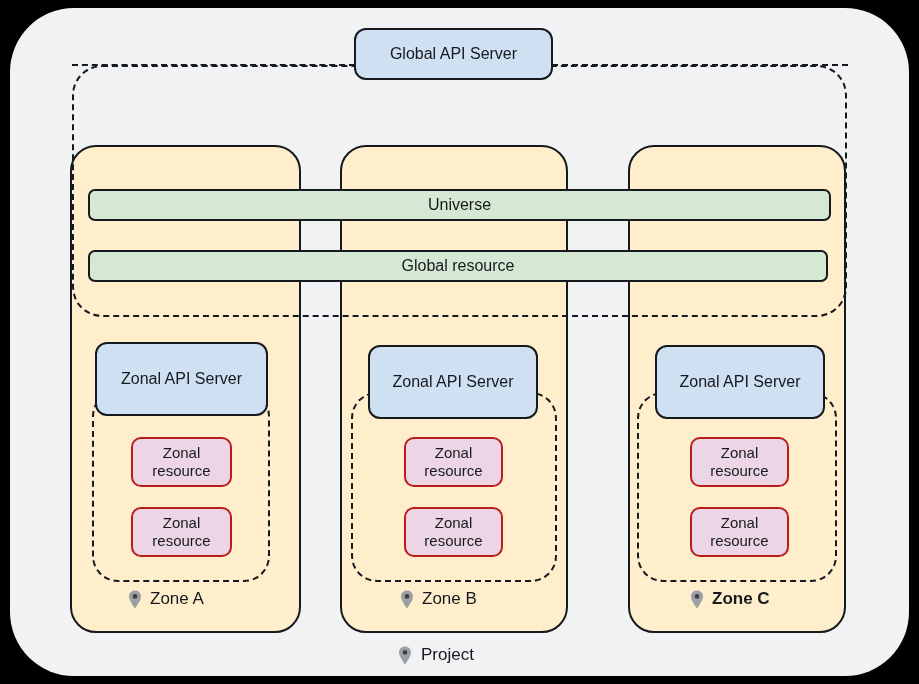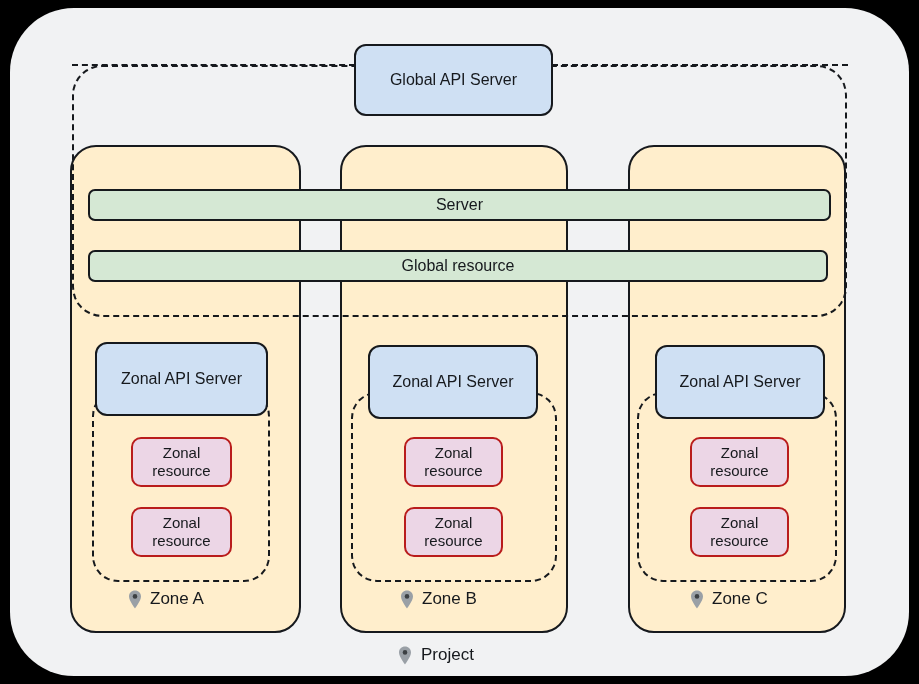--- a/index.html
+++ b/index.html
@@ -81,21 +81,21 @@
     box-sizing: border-box;
     display: flex;
     align-items: center;
     justify-content: center;
     font-size: 16px;
     color: #16191d;
     z-index: 6;
     text-align: center;
   }
   .global-api {
-    left: 354px; top: 44px; width: 199px; height: 72px;
+    left: 354px; top: 28px; width: 199px; height: 52px;
     z-index: 8;
   }
   .zonal-api-a { left: 95px;  top: 342px; width: 173px; height: 74px; }
   .zonal-api-b { left: 368px; top: 345px; width: 170px; height: 74px; }
   .zonal-api-c { left: 655px; top: 345px; width: 170px; height: 74px; }
 
   
   .green-bar {
     position: absolute;
     background: #d5e8d4;
@@ -141,21 +141,21 @@
     position: absolute;
     display: flex;
     align-items: center;
     gap: 8px;
     font-size: 17px;
     color: #16191d;
     z-index: 7;
   }
   .zl-a { left: 128px; top: 589px; text-align: right; }
   .zl-b { left: 400px; top: 589px; }
-  .zl-c { left: 690px; top: 589px; }
+  .zl-c { left: 690px; top: 589px; font-weight: bold; }
   .universe-label {
     position: absolute;
     left: 398px;
     top: 645px;
     display: flex;
     align-items: center;
     gap: 9px;
     font-size: 17px;
     color: #16191d;
     z-index: 7;
@@ -183,21 +183,21 @@
   <div class="zone zone-b"></div>
   <div class="zone zone-c"></div>
 
   <div class="global-region"></div>
 
   <div class="connector conn-left"></div>
   <div class="connector conn-right"></div>
 
   <div class="api-box global-api">Global API Server</div>
 
-  <div class="green-bar bar-project">Server</div>
+  <div class="green-bar bar-project">Universe</div>
   <div class="green-bar bar-global">Global resource</div>
 
   <div class="zonal-scope zonal-scope-a"></div>
   <div class="zonal-scope zonal-scope-b"></div>
   <div class="zonal-scope zonal-scope-c"></div>
 
   <div class="api-box zonal-api-a">Zonal API Server</div>
   <div class="api-box zonal-api-b">Zonal API Server</div>
   <div class="api-box zonal-api-c">Zonal API Server</div>
 

